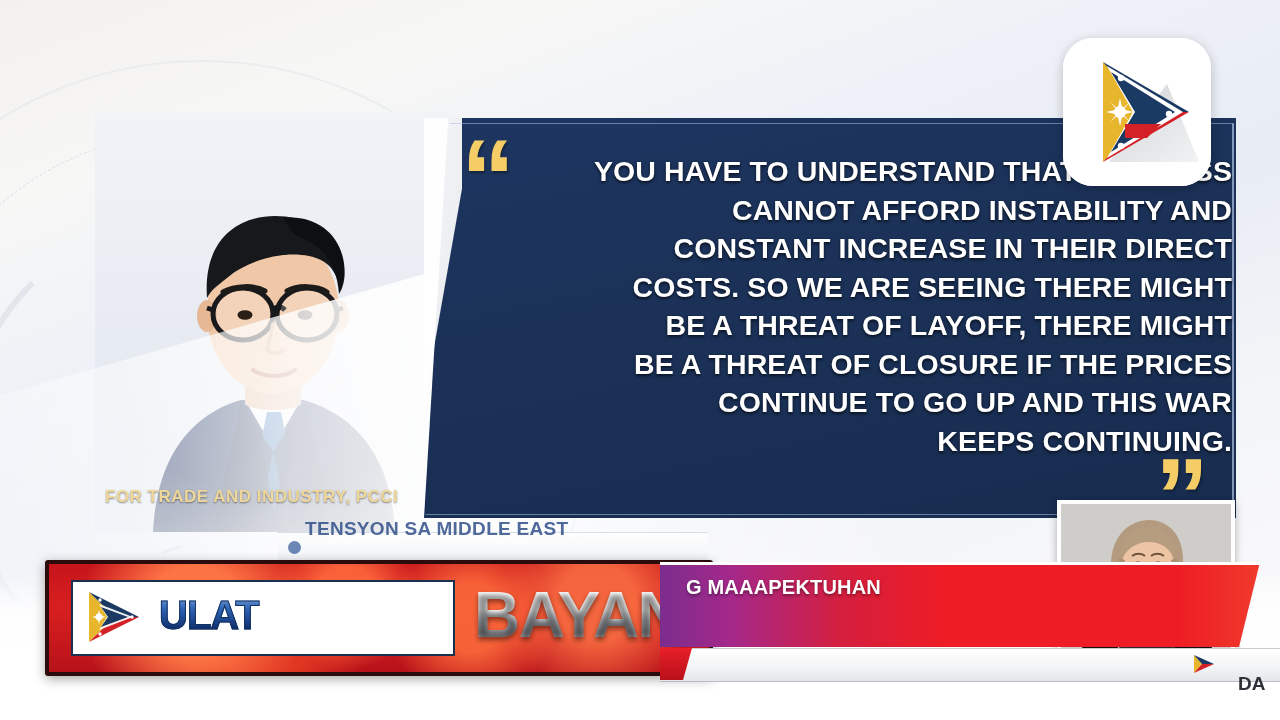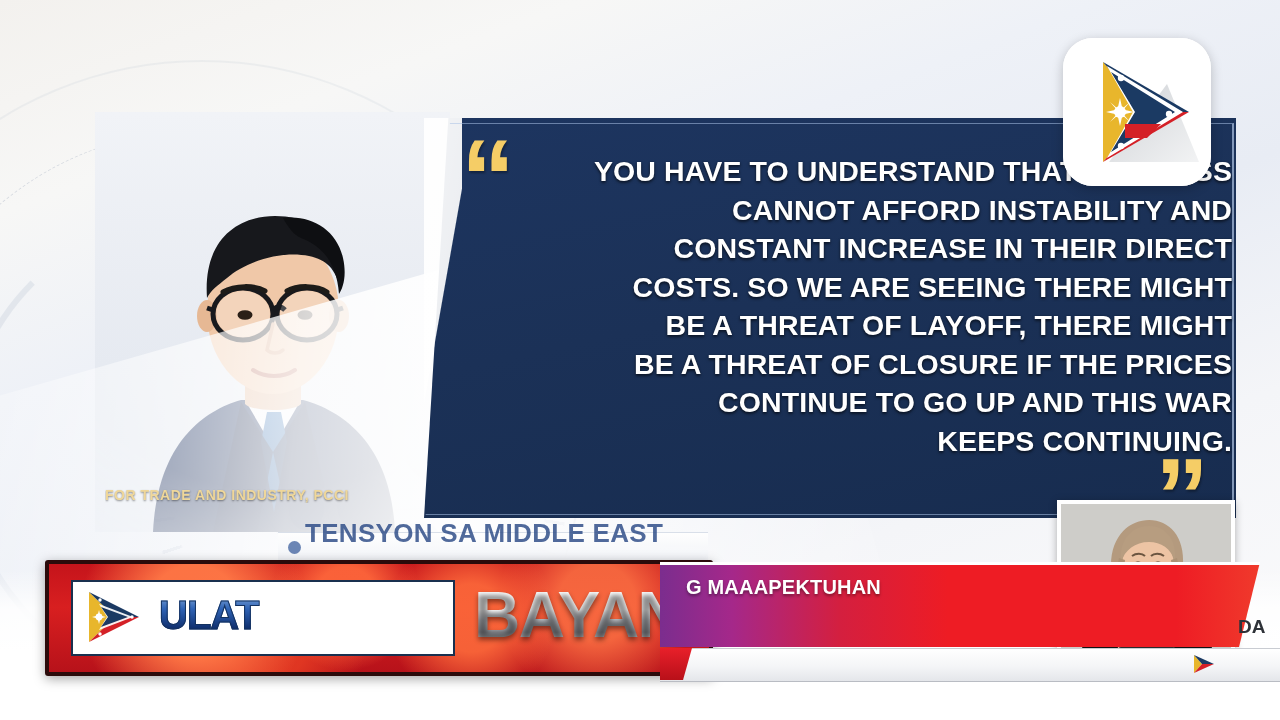--- a/index.html
+++ b/index.html
@@ -160,40 +160,40 @@
     letter-spacing: 2px;
     filter: drop-shadow(1px 2px 1px rgba(0,0,0,0.35));
   }
 
   
   .attrib-line {
     position: absolute;
     left: 105px; top: 487px;
     width: 470px;
     color: #efd79a;
-    font-size: 14px;
+    font-size: 17px;
     font-weight: 700;
     letter-spacing: 0.5px;
     text-shadow: 0 1px 2px rgba(0,0,0,0.45);
     white-space: nowrap;
     overflow: hidden;
   }
   .topic-strip {
     position: absolute;
     left: 278px; top: 532px;
     width: 430px; height: 28px;
     background: linear-gradient(180deg, #ffffff 0%, #f2f4f8 100%);
     border-top: 1px solid #d7dde8;
     opacity: 0.92;
   }
   .topic-text {
     position: absolute;
     left: 305px; top: 518px;
     color: #2b4a86;
-    font-size: 26px;
+    font-size: 19px;
     font-weight: 700;
     letter-spacing: 0.3px;
     opacity: 0.82;
     white-space: nowrap;
   }
   .topic-bullet {
     position: absolute;
     left: 288px; top: 541px;
     width: 13px; height: 13px;
     border-radius: 50%;
@@ -293,21 +293,21 @@
     position: absolute;
     left: 692px; top: 653px;
     color: #2e3238;
     font-size: 19px;
     font-weight: 700;
     letter-spacing: 0.2px;
     white-space: nowrap;
   }
   .ticker-text-2 {
     position: absolute;
-    left: 1238px; top: 616px;
+    left: 1238px; top: 673px;
     color: #2e3238;
     font-size: 19px;
     font-weight: 700;
     white-space: nowrap;
   }
   .ticker-sep {
     position: absolute;
     left: 1190px; top: 652px;
     width: 28px; height: 24px;
   }

